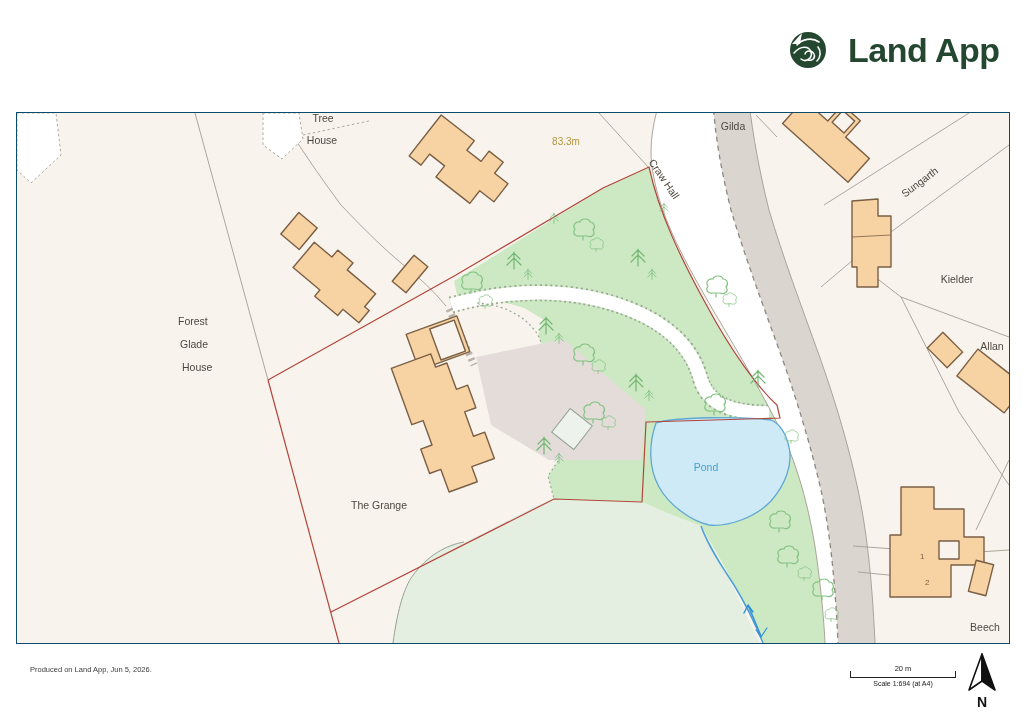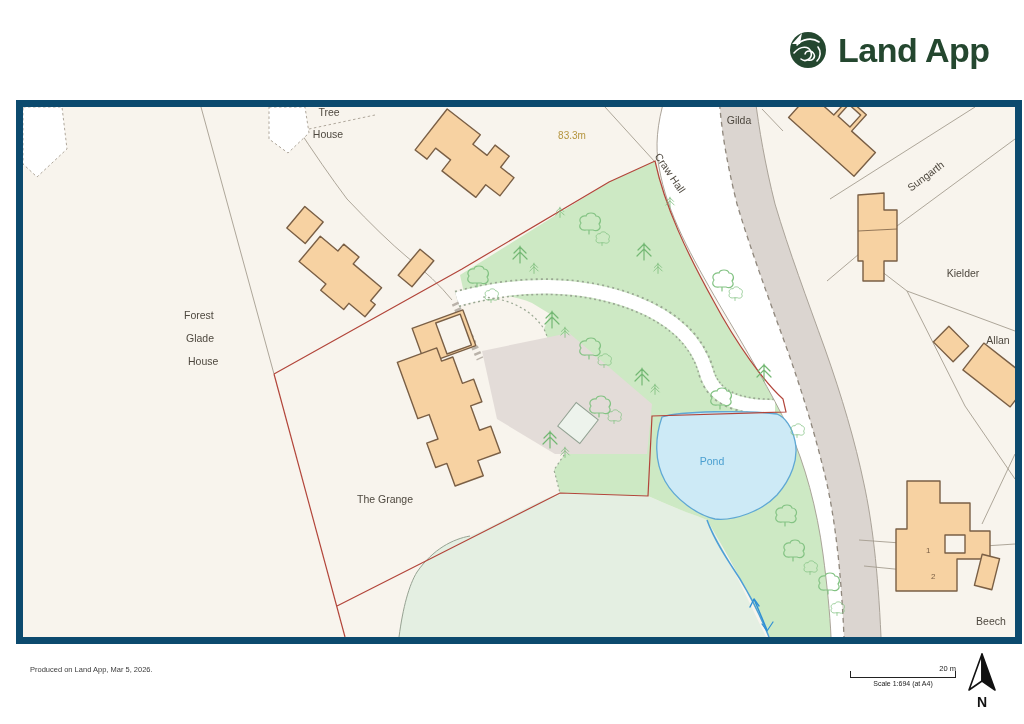--- a/index.html
+++ b/index.html
@@ -1,29 +1,29 @@
 <!DOCTYPE html>
 <html><head>
 <meta charset="utf-8">
 <style>
   html,body{margin:0;padding:0;}
   body{width:1024px;height:724px;background:#ffffff;position:relative;overflow:hidden;
        font-family:"Liberation Sans","DejaVu Sans",sans-serif;}
-  #logo{position:absolute;top:30px;left:788px;display:flex;align-items:center;gap:10px;}
+  #logo{position:absolute;top:30px;left:788px;display:flex;align-items:center;gap:20px;}
   #logo .word{font-size:34px;font-weight:800;color:#24472f;letter-spacing:-0.5px;}
-  #map-wrap{position:absolute;left:16px;top:100px;width:992px;height:530px;
-            background:#f8f4ed;border:7px solid #0c4a6e;box-sizing:content-box;}
+  #map-wrap{position:absolute;left:16px;top:112px;width:992px;height:530px;
+            background:#f8f4ed;border:1px solid #0c4a6e;box-sizing:content-box;}
   #map-wrap svg{display:block;}
   .os-label{font-size:10.5px;fill:#4e483f;}
   .spot{font-size:10px;fill:#b5953f;}
   .pond-label{font-size:10.5px;fill:#4a9fd0;}
   .num-label{font-size:8px;fill:#7a5f45;}
   #footer{position:absolute;left:30px;top:664px;font-size:7.5px;color:#3c3c3c;line-height:11px;}
   #scalebar{position:absolute;left:850px;top:664px;width:106px;}
-  #scalebar .dist{font-size:7.5px;color:#222;text-align:right;margin-bottom:0;}
+  #scalebar .dist{font-size:7.5px;color:#222;text-align:center;margin-bottom:0;}
   #scalebar .bar{height:6px;border-left:1px solid #222;border-right:1px solid #222;
                  border-bottom:1px solid #222;margin-top:-2px;}
   #scalebar .scale{font-size:7px;color:#222;text-align:center;margin-top:2px;}
   #north{position:absolute;left:962px;top:652px;width:40px;text-align:center;}
   #north .n{font-size:14px;font-weight:bold;color:#111;margin-top:-4px;}
 </style>
 </head>
 <body>
 
 <div id="logo">
@@ -206,21 +206,21 @@
     <text class="os-label" x="163" y="235">Glade</text>
     <text class="os-label" x="165" y="258">House</text>
     <text class="os-label" x="334" y="396">The Grange</text>
     <text class="num-label" x="903" y="446">1</text>
     <text class="num-label" x="908" y="472">2</text>
   </g>
 </svg>
 </div>
 
 <div id="footer">
-  <div>Produced on Land App, Mar 5, 2026.</div>
+  <div>Produced on Land App, Jun 5, 2026.</div>
 </div>
 
 <div id="scalebar">
   <div class="dist">20 m</div>
   <div class="bar"></div>
   <div class="scale">Scale 1:694 (at A4)</div>
 </div>
 
 <div id="north">
   <svg width="40" height="42" viewBox="0 0 40 42">

